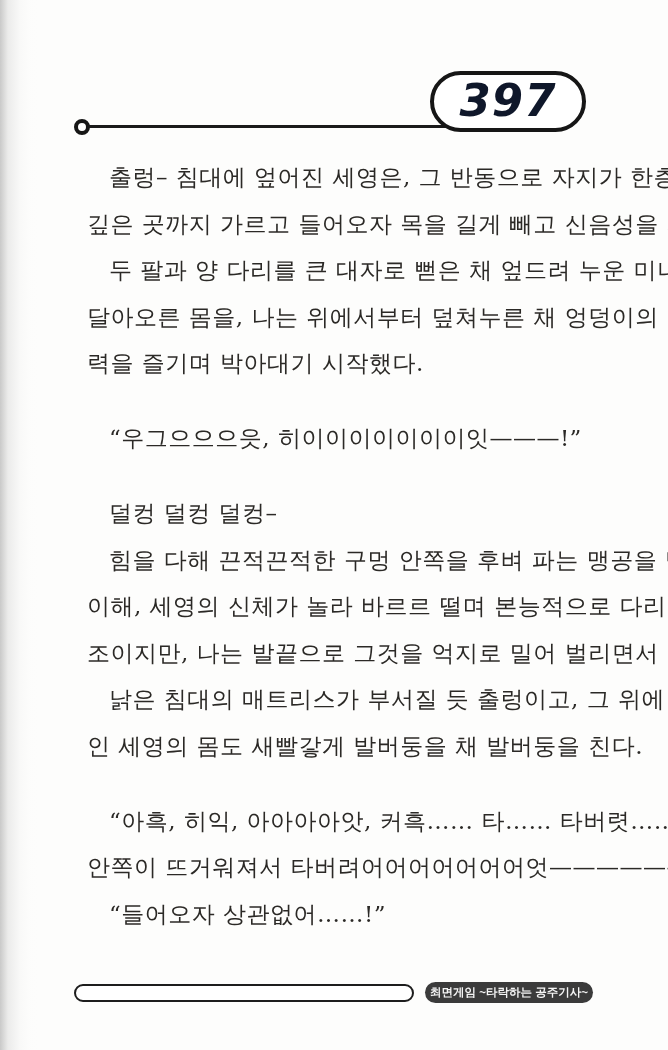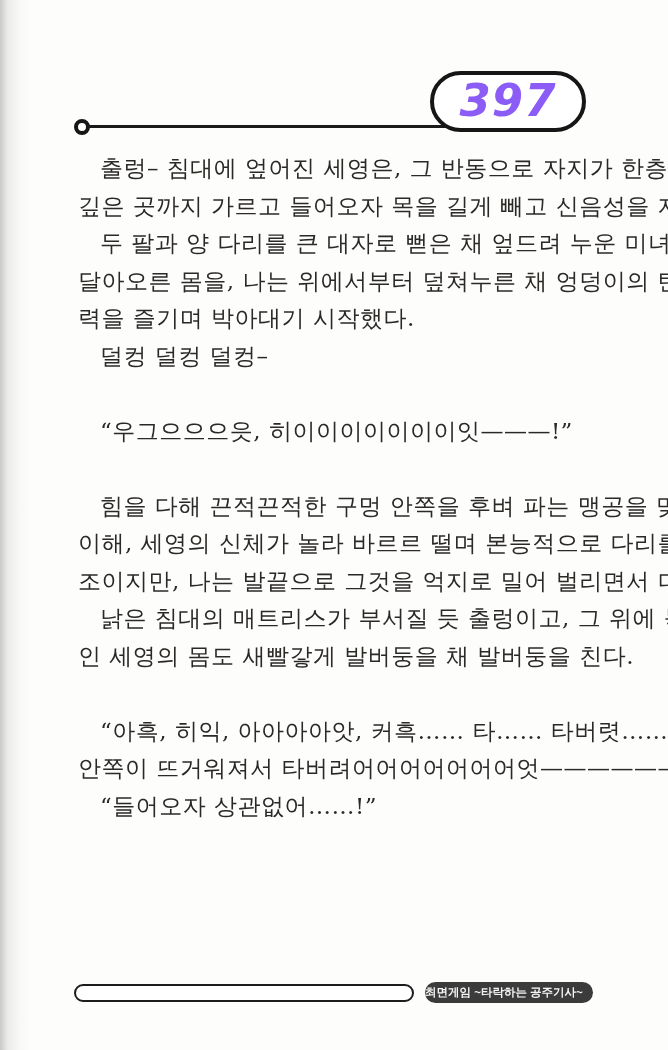--- a/index.html
+++ b/index.html
@@ -55,32 +55,32 @@
     display: flex;
     align-items: center;
     justify-content: center;
   }
   .page-num {
     font-family: "DejaVu Sans", "Liberation Sans", sans-serif;
     font-weight: bold;
     font-style: italic;
     font-size: 45px;
     letter-spacing: 1px;
-    color: #8b5cf6;
+    color: #0f172a;
     transform: translateY(-1px);
   }
 
   
   .text-block {
     position: absolute;
     left: 78px; top: 150px;
     width: 508px;
   }
   .text-block p {
-    margin: 0;
+    margin: 9px;
     font-size: 23px;
     line-height: 37.5px;
     letter-spacing: 0.5px;
     white-space: nowrap;
   }
   .indent { padding-left: 22px; }
   .gap-above { margin-top: 37.5px !important; }
   .gap-below { margin-bottom: 37.5px !important; }
 
   
@@ -93,21 +93,21 @@
     border-radius: 10px;
   }
   .footer-badge {
     position: absolute;
     left: 425px; top: 982px;
     width: 168px; height: 21px;
     background: #3b3b3b;
     border-radius: 11px;
     display: flex;
     align-items: center;
-    justify-content: flex-start;
+    justify-content: center;
   }
   .footer-badge span {
     font-family: "Liberation Sans", "DejaVu Sans", sans-serif;
     font-size: 11.5px;
     font-weight: bold;
     color: #f5f5f5;
     letter-spacing: 0px;
     white-space: nowrap;
   }
 </style>
@@ -123,22 +123,22 @@
   <div class="page-badge">
     <span class="page-num">397</span>
   </div>
 
   <div class="text-block">
     <p class="indent">출렁– 침대에 엎어진 세영은, 그 반동으로 자지가 한층</p>
     <p>깊은 곳까지 가르고 들어오자 목을 길게 빼고 신음성을 지</p>
     <p class="indent">두 팔과 양 다리를 큰 대자로 뻗은 채 엎드려 누운 미녀의</p>
     <p>달아오른 몸을, 나는 위에서부터 덮쳐누른 채 엉덩이의 탄</p>
     <p>력을 즐기며 박아대기 시작했다.</p>
+    <p class="indent gap-above gap-below">“우그으으으읏, 히이이이이이이이잇———!”</p>
     <p class="indent">덜컹 덜컹 덜컹–</p>
-    <p class="indent gap-above gap-below">“우그으으으읏, 히이이이이이이이잇———!”</p>
     <p class="indent">힘을 다해 끈적끈적한 구멍 안쪽을 후벼 파는 맹공을 맞</p>
     <p>이해, 세영의 신체가 놀라 바르르 떨며 본능적으로 다리를</p>
     <p>조이지만, 나는 발끝으로 그것을 억지로 밀어 벌리면서 더</p>
     <p class="indent">낡은 침대의 매트리스가 부서질 듯 출렁이고, 그 위에 놓</p>
     <p>인 세영의 몸도 새빨갛게 발버둥을 채 발버둥을 친다.</p>
     <p class="indent gap-above">“아흑, 히익, 아아아아앗, 커흑…… 타…… 타버렷……</p>
     <p>안쪽이 뜨거워져서 타버려어어어어어어어엇——————!”</p>
     <p class="indent">“들어오자 상관없어……!”</p>
   </div>
 

